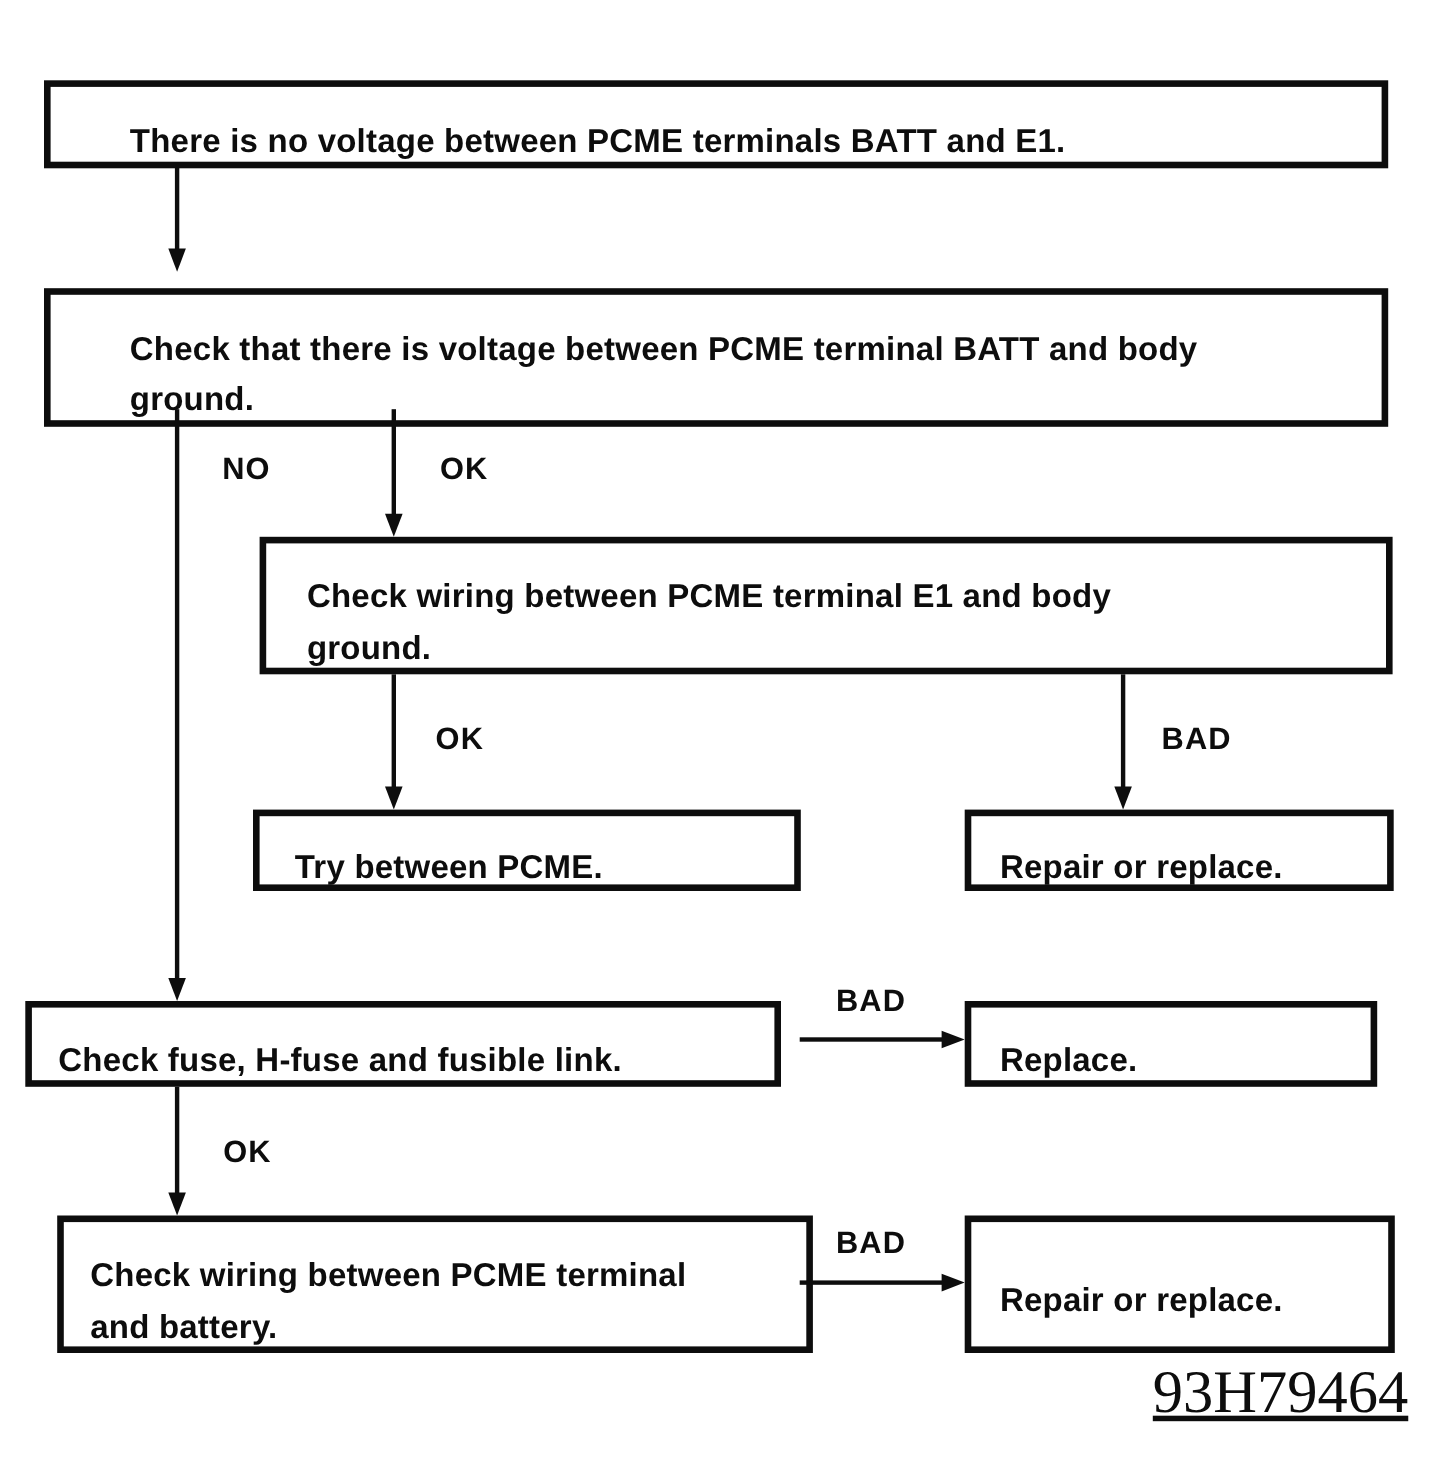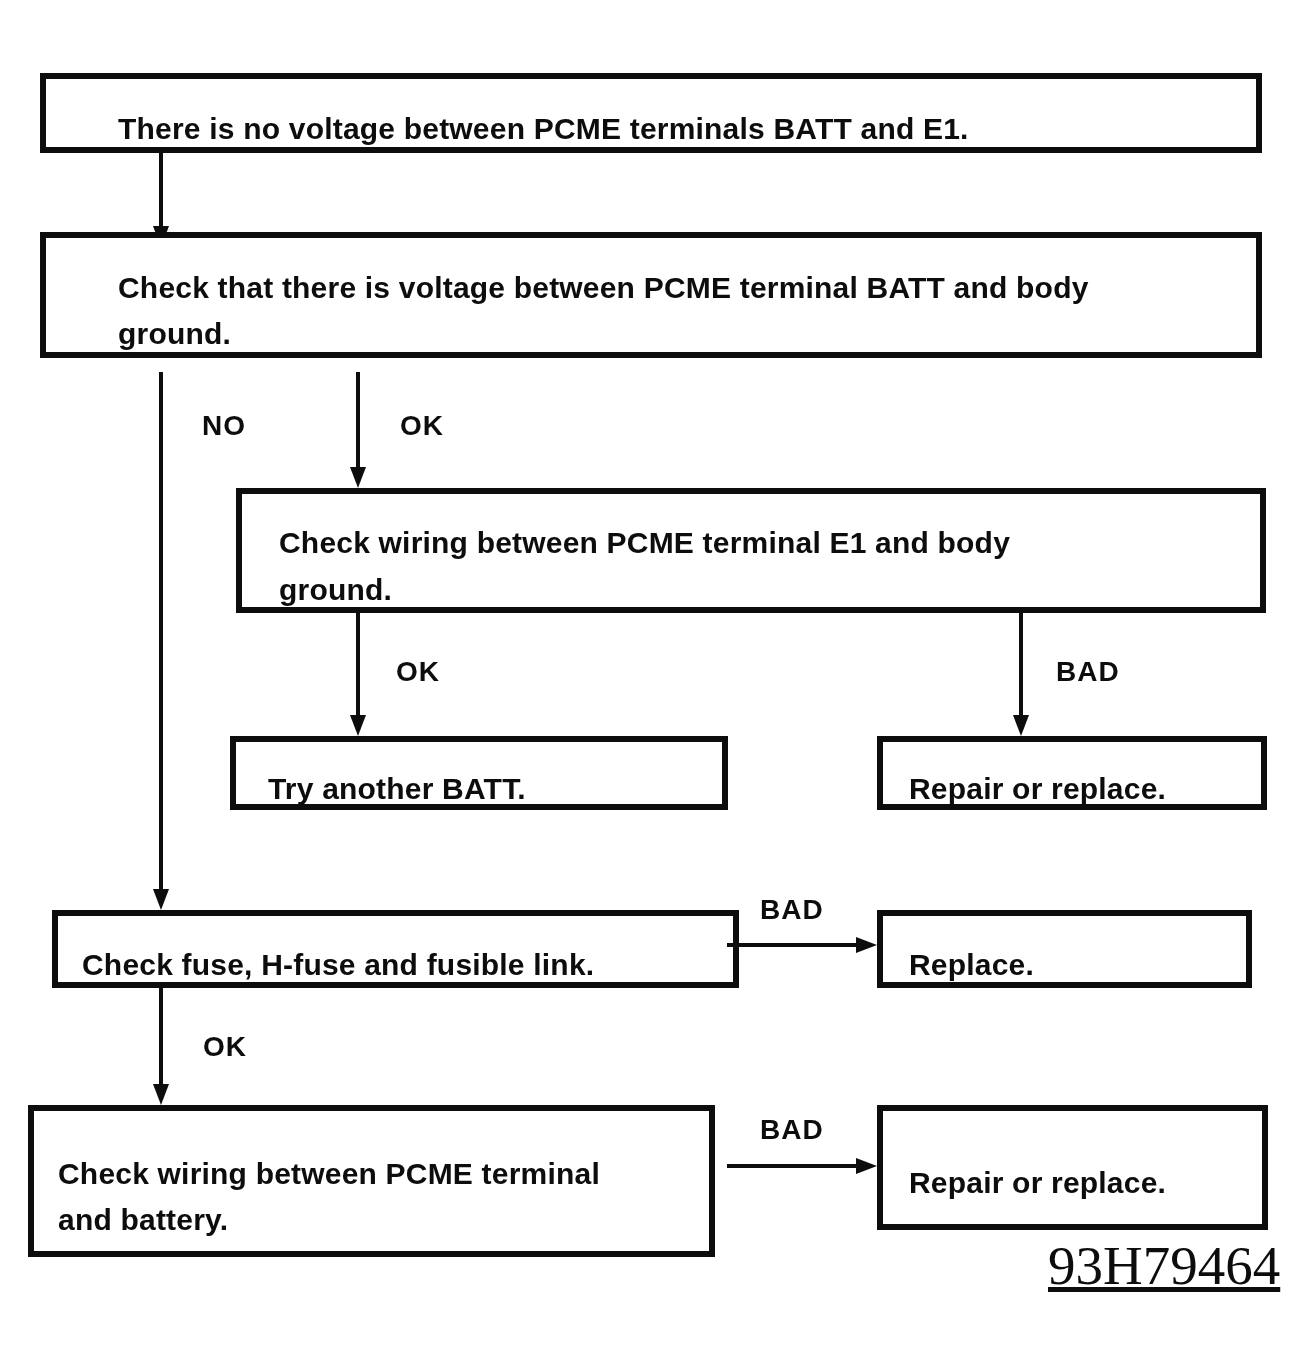--- a/index.html
+++ b/index.html
@@ -79,21 +79,21 @@
 
 <div class="canvas">
 
   <div class="node" style="left:40px; top:73px; width:1222px; height:80px; padding-left:72px;">
     <span class="node-text" style="white-space:nowrap;">There is no voltage between PCME terminals BATT and E1.</span>
   </div>
 
   <div class="vline" style="left:159px; top:152px; height:76px;"></div>
   <div class="arrow-down" style="left:153px; top:226px;"></div>
 
-  <div class="node" style="left:40px; top:232px; width:1222px; height:126px; padding-left:72px;">
+  <div class="node" style="left:40px; top:262px; width:1222px; height:126px; padding-left:72px;">
     <span class="node-text" style="max-width:1010px;">Check that there is voltage between PCME terminal BATT and body ground.</span>
   </div>
 
   <div class="vline" style="left:159px; top:372px; height:518px;"></div>
   <div class="arrow-down" style="left:153px; top:889px;"></div>
   <div class="edge-label" style="left:202px; top:412px;">NO</div>
 
   <div class="vline" style="left:356px; top:372px; height:96px;"></div>
   <div class="arrow-down" style="left:350px; top:467px;"></div>
   <div class="edge-label" style="left:400px; top:412px;">OK</div>
@@ -104,44 +104,44 @@
 
   <div class="vline" style="left:356px; top:613px; height:104px;"></div>
   <div class="arrow-down" style="left:350px; top:715px;"></div>
   <div class="edge-label" style="left:396px; top:658px;">OK</div>
 
   <div class="vline" style="left:1019px; top:613px; height:104px;"></div>
   <div class="arrow-down" style="left:1013px; top:715px;"></div>
   <div class="edge-label" style="left:1056px; top:658px;">BAD</div>
 
   <div class="node" style="left:230px; top:736px; width:498px; height:74px; padding-left:32px;">
-    <span class="node-text" style="white-space:nowrap;">Try another BATT.</span>
+    <span class="node-text" style="white-space:nowrap;">Try between PCME.</span>
   </div>
 
   <div class="node" style="left:877px; top:736px; width:390px; height:74px; padding-left:26px;">
     <span class="node-text" style="white-space:nowrap;">Repair or replace.</span>
   </div>
 
-  <div class="node" style="left:52px; top:910px; width:687px; height:78px; padding-left:24px;">
+  <div class="node" style="left:23px; top:910px; width:687px; height:78px; padding-left:24px;">
     <span class="node-text" style="white-space:nowrap;">Check fuse, H-fuse and fusible link.</span>
   </div>
 
   <div class="hline" style="left:727px; top:943px; width:130px;"></div>
   <div class="arrow-right" style="left:856px; top:937px;"></div>
   <div class="edge-label" style="left:760px; top:896px;">BAD</div>
 
   <div class="node" style="left:877px; top:910px; width:375px; height:78px; padding-left:26px;">
     <span class="node-text" style="white-space:nowrap;">Replace.</span>
   </div>
 
   <div class="vline" style="left:159px; top:988px; height:98px;"></div>
   <div class="arrow-down" style="left:153px; top:1084px;"></div>
   <div class="edge-label" style="left:203px; top:1033px;">OK</div>
 
-  <div class="node" style="left:28px; top:1105px; width:687px; height:152px; padding-left:24px;">
+  <div class="node" style="left:52px; top:1105px; width:687px; height:125px; padding-left:24px;">
     <span class="node-text" style="max-width:600px;">Check wiring between PCME terminal and battery.</span>
   </div>
 
   <div class="hline" style="left:727px; top:1164px; width:130px;"></div>
   <div class="arrow-right" style="left:856px; top:1158px;"></div>
   <div class="edge-label" style="left:760px; top:1116px;">BAD</div>
 
   <div class="node" style="left:877px; top:1105px; width:391px; height:125px; padding-left:26px;">
     <span class="node-text" style="white-space:nowrap;">Repair or replace.</span>
   </div>

